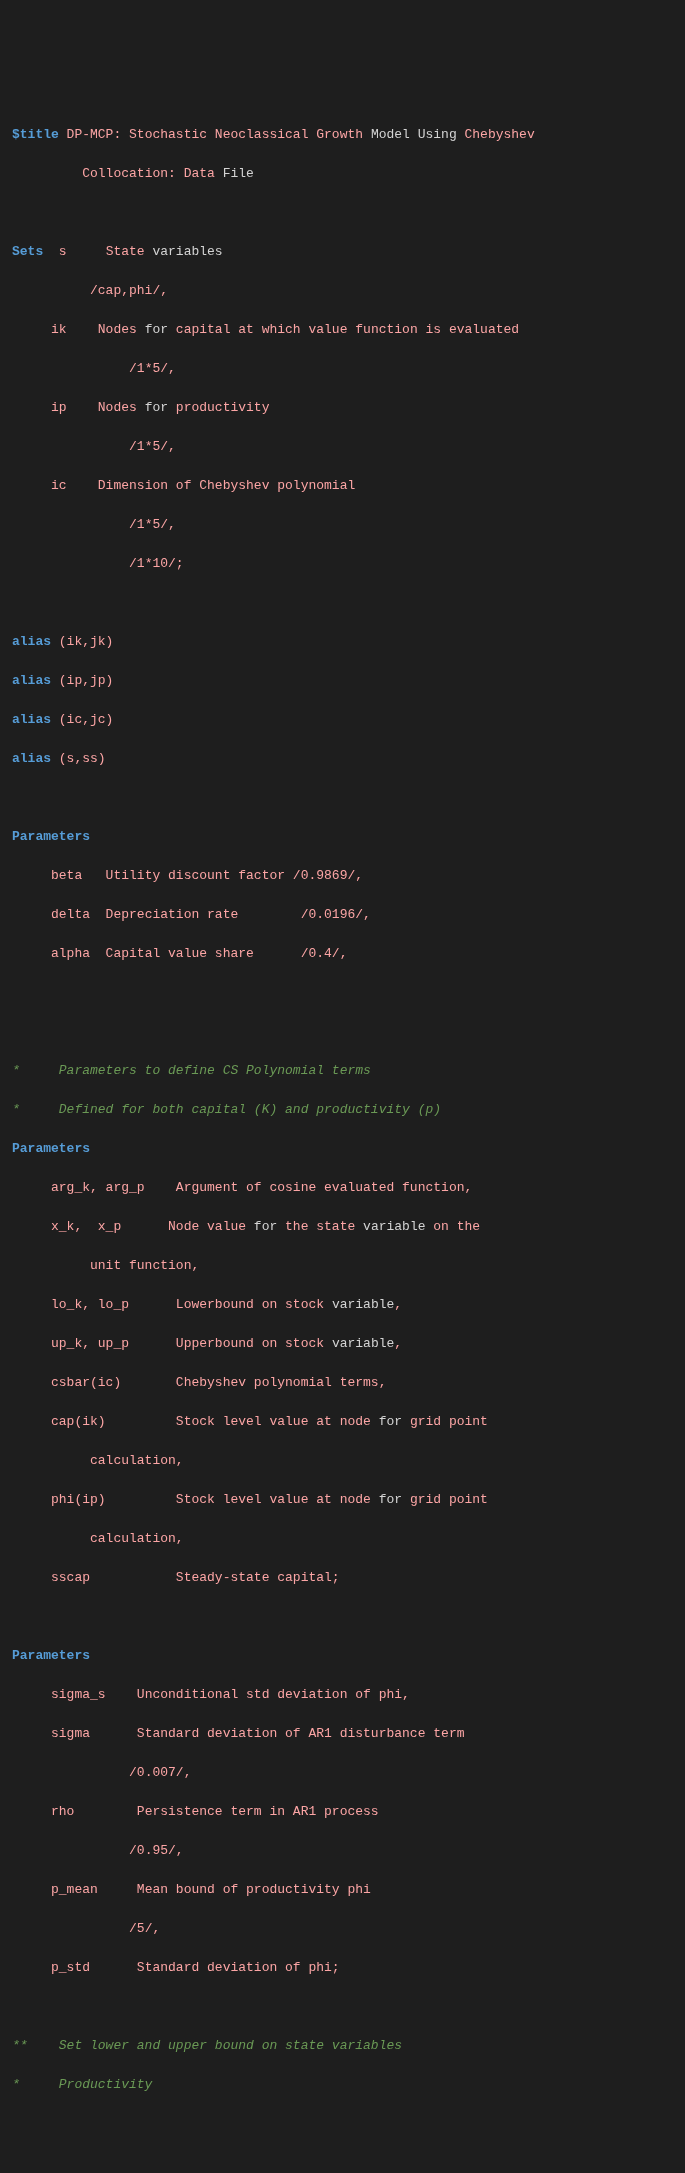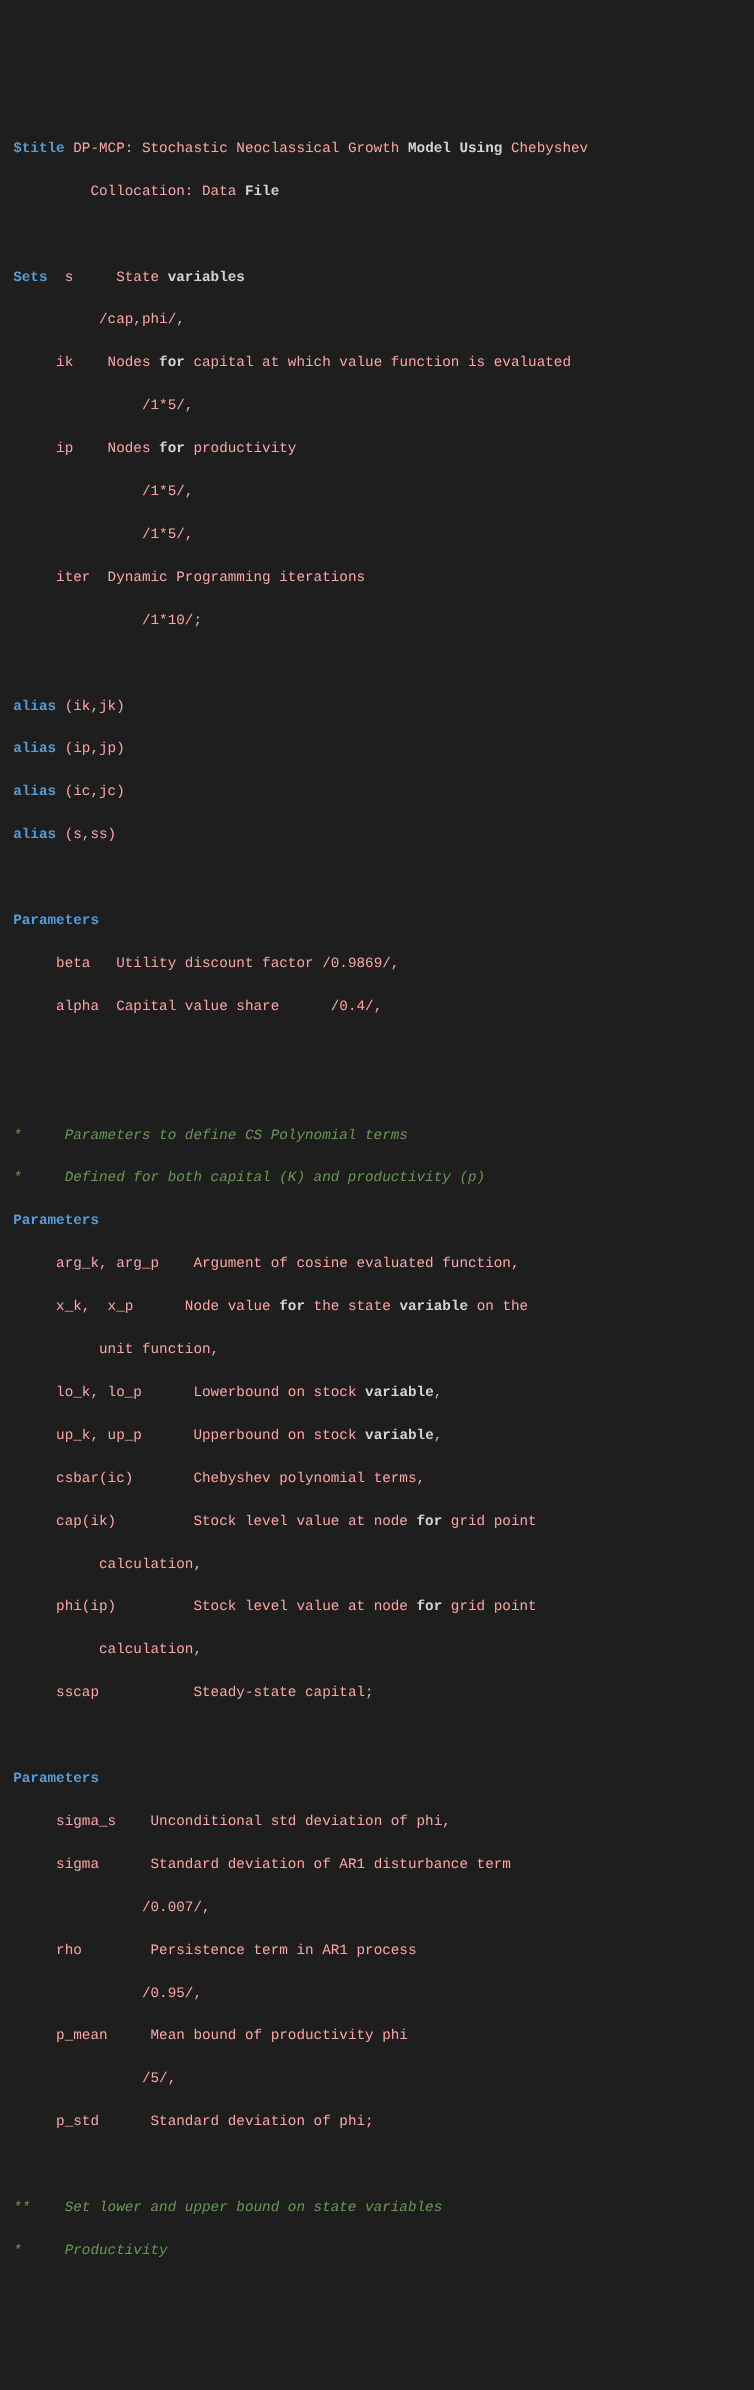--- a/index.html
+++ b/index.html
@@ -26,50 +26,51 @@
     }
 
     .line {
       display: block;
       min-height: 1.5em;
     }
 
     
     .kw { color: #569cd6; font-weight: bold; }     
     .comment { color: #6a9955; font-style: italic; }
-    .bold { font-weight: bold; margin-top: 12px; }
+    .bold { font-weight: normal; margin-top: 12px; }
     .normal { color: #fca5a5; }
   </style>
 </head>
 <body>
 
 
 
 <div class="code-block">
 
 <span class="line"><span class="kw">$title</span><span class="normal"> DP-MCP: Stochastic Neoclassical Growth </span><span class="bold">Model Using</span><span class="normal"> Chebyshev</span></span>
 <span class="line"><span class="normal">         Collocation: Data </span><span class="bold">File</span></span>
 <span class="line"> </span>
 <span class="line"><span class="kw">Sets</span><span class="normal">  s     State </span><span class="bold">variables</span></span>
 <span class="line"><span class="normal">          /cap,phi/,</span></span>
 <span class="line"><span class="normal">     ik    Nodes </span><span class="bold">for</span><span class="normal"> capital at which value function is evaluated</span></span>
 <span class="line"><span class="normal">               /1*5/,</span></span>
 <span class="line"><span class="normal">     ip    Nodes </span><span class="bold">for</span><span class="normal"> productivity</span></span>
 <span class="line"><span class="normal">               /1*5/,</span></span>
+<span class="line"><span class="normal">     ic    Dimension of Chebyshev polynomial</span></span>
 <span class="line"><span class="normal">               /1*5/,</span></span>
-<span class="line"><span class="normal">     iter  Dynamic Programming iterations</span></span>
 <span class="line"><span class="normal">               /1*10/;</span></span>
 <span class="line"> </span>
 <span class="line"><span class="kw">alias</span><span class="normal"> (ik,jk)</span></span>
 <span class="line"><span class="kw">alias</span><span class="normal"> (ip,jp)</span></span>
 <span class="line"><span class="kw">alias</span><span class="normal"> (ic,jc)</span></span>
 <span class="line"><span class="kw">alias</span><span class="normal"> (s,ss)</span></span>
 <span class="line"> </span>
 <span class="line"><span class="kw">Parameters</span></span>
 <span class="line"><span class="normal">     beta   Utility discount factor /0.9869/,</span></span>
+<span class="line"><span class="normal">     delta  Depreciation rate        /0.0196/,</span></span>
 <span class="line"><span class="normal">     alpha  Capital value share      /0.4/,</span></span>
 <span class="line"> </span>
 <span class="line"> </span>
 <span class="line"><span class="comment">*     Parameters to define CS Polynomial terms</span></span>
 <span class="line"><span class="comment">*     Defined for both capital (K) and productivity (p)</span></span>
 <span class="line"><span class="kw">Parameters</span></span>
 <span class="line"><span class="normal">     arg_k, arg_p    Argument of cosine evaluated function,</span></span>
 <span class="line"><span class="normal">     x_k,  x_p      Node value </span><span class="bold">for</span><span class="normal"> the state </span><span class="bold">variable</span><span class="normal"> on the</span></span>
 <span class="line"><span class="normal">          unit function,</span></span>
 <span class="line"><span class="normal">     lo_k, lo_p      Lowerbound on stock </span><span class="bold">variable</span><span class="normal">,</span></span>

